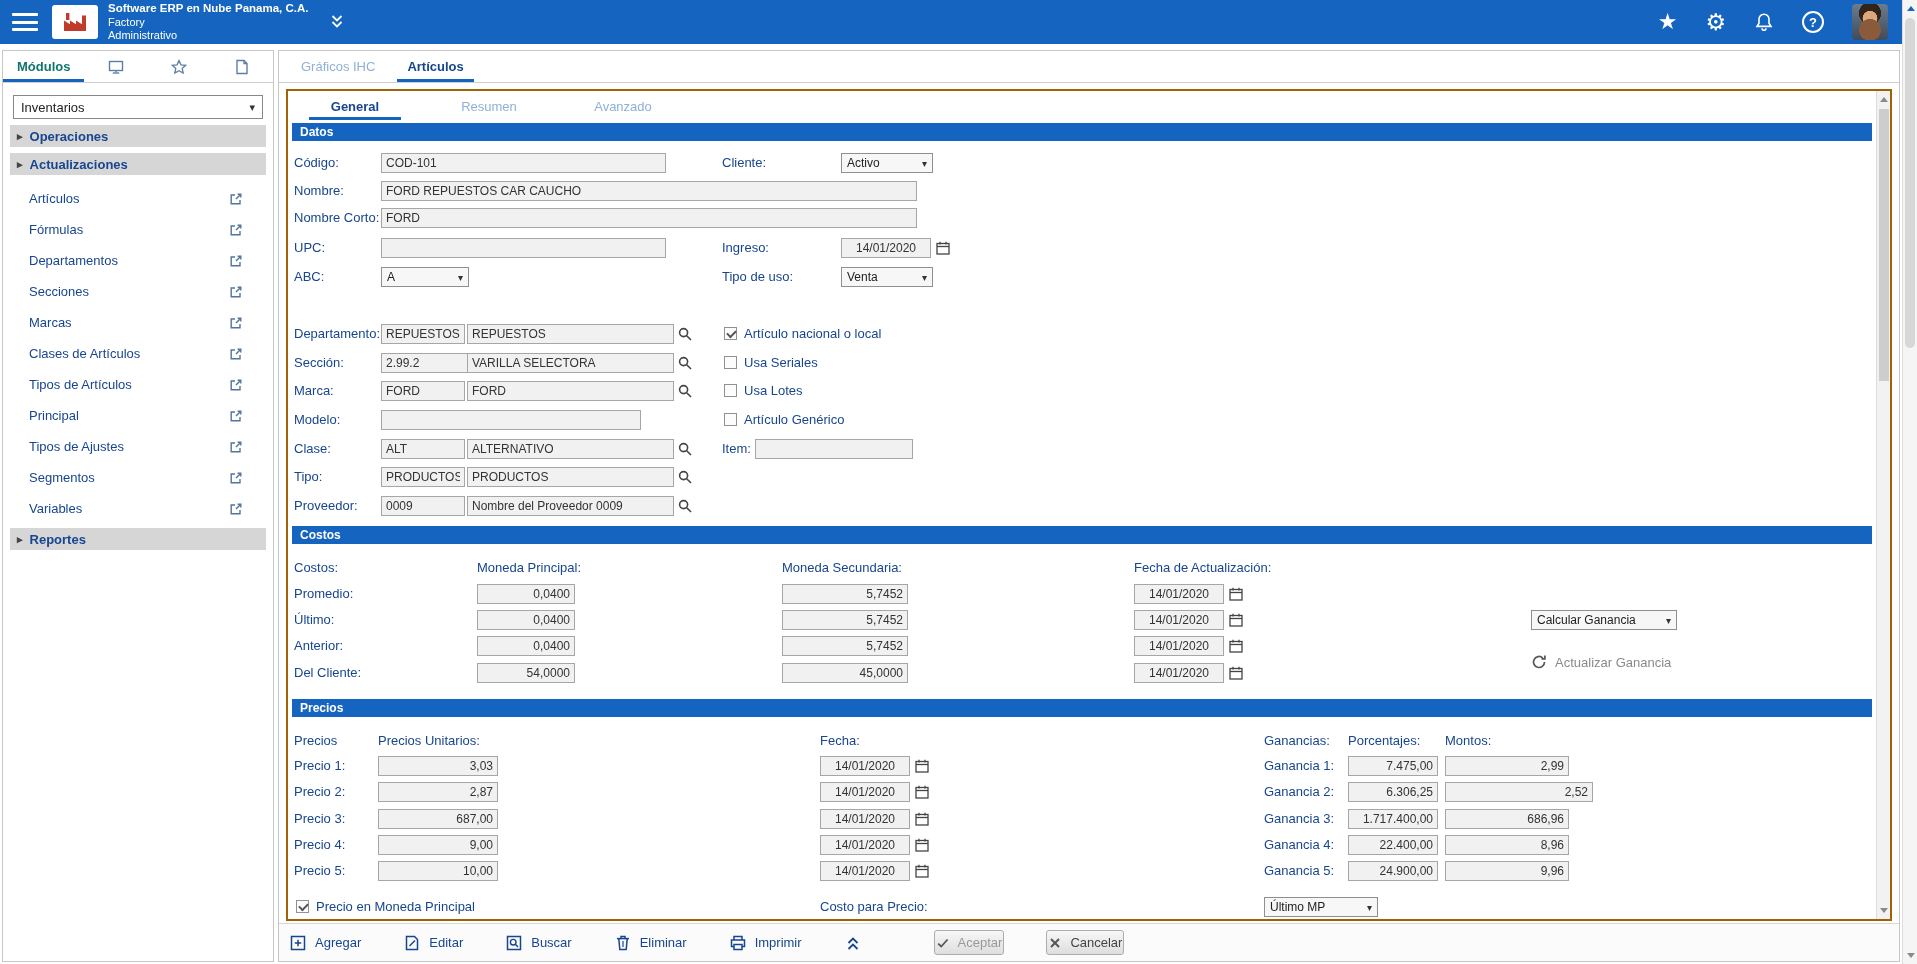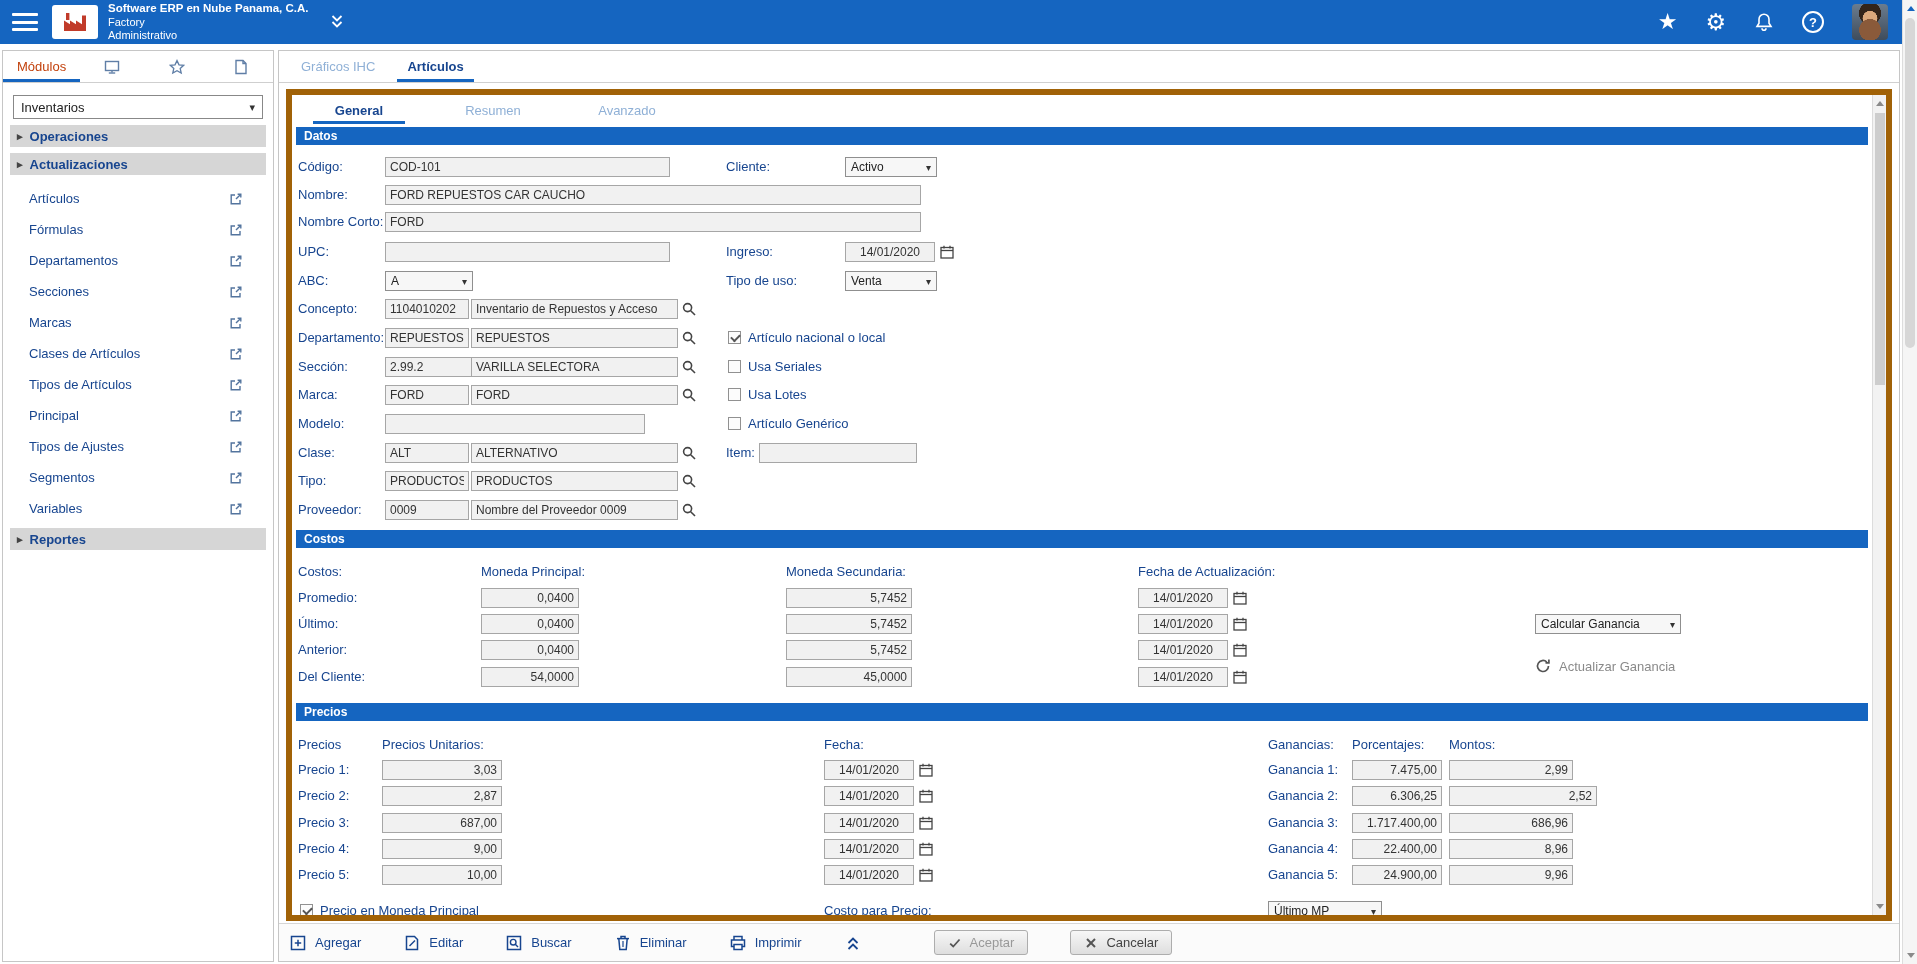--- a/index.html
+++ b/index.html
@@ -32,39 +32,39 @@
   .bscroll{position:absolute;right:0;top:0;width:15px;height:964px;background:#f5f5f5;border-left:1px solid #ddd}
   .bs-arrow{position:absolute;left:4px;width:0;height:0;border-left:4px solid transparent;border-right:4px solid transparent}
   .bs-up{top:6px;border-bottom:5px solid #1565c0}
   .bs-down{bottom:6px;border-top:5px solid #8a8a8a}
   .bs-thumb{position:absolute;left:2px;top:18px;width:10px;height:330px;background:#d7d7d7;border-radius:5px}
 
   
   .sidebar{position:absolute;left:2px;top:50px;width:272px;height:912px;background:#fff;border:1px solid #c6c6c6}
   .sb-tabs{display:flex;height:32px;border-bottom:1px solid #cfcfcf;align-items:stretch}
   .sb-tab{padding:0 14px;display:flex;align-items:center;font-size:13px;cursor:pointer}
-  .sb-tab.active{color:#c2410c;font-weight:normal;box-shadow:inset 0 -3px 0 #1565c0}
+  .sb-tab.active{color:#0f766e;font-weight:bold;box-shadow:inset 0 -3px 0 #1565c0}
   .sb-tabicon{flex:1;display:flex;align-items:center;justify-content:center;color:#5f7ea6;cursor:pointer}
   .sb-select{margin:12px 10px 0 10px;height:24px;border:1px solid #888;background:#fff;display:flex;align-items:center;justify-content:space-between;padding:0 7px;font-size:13px;cursor:pointer}
   .sb-select .caret{font-size:11px;color:#333}
   .sb-section{margin:6px 7px 0 7px;height:22px;background:#d6d6d6;color:#17458f;font-weight:bold;font-size:13px;display:flex;align-items:center;gap:7px;padding-left:7px;cursor:pointer}
   .sb-section:first-of-type{margin-top:12px}
   .sb-section .arr{color:#444;font-size:11px}
   .sb-items{margin-top:8px}
   .sb-item{height:31px;display:flex;align-items:center;justify-content:space-between;padding:0 30px 0 26px;color:#17458f;font-size:13px;cursor:pointer}
   .sb-item .ext{color:#53749e}
   .sb-section.reportes{margin-top:4px}
 
   
   .main{position:absolute;left:278px;top:50px;width:1622px;height:912px;background:#fff;border:1px solid #c6c6c6}
   .main-tabs{height:32px;display:flex;align-items:stretch;padding-left:6px;border-bottom:1px solid #d0d0d0}
   .mtab{margin:0 6px;padding:0 10px;display:flex;align-items:center;font-size:13px;color:#8fb0d6;cursor:pointer}
   .mtab.active{color:#17458f;font-weight:bold;box-shadow:inset 0 -3px 0 #1565c0}
 
-  .panel{position:absolute;left:7px;right:7px;top:38px;bottom:40px;border:6px solid #a16207;background:#fff;overflow:hidden}
+  .panel{position:absolute;left:7px;right:7px;top:38px;bottom:40px;border:2px solid #a16207;background:#fff;overflow:hidden}
   .inner-tabs{position:absolute;top:0;left:0;right:14px;height:30px;display:flex}
   .itab{position:relative;width:134px;display:flex;align-items:center;justify-content:center;font-size:13px;color:#8fb0d6;cursor:pointer}
   .itab.active{color:#17458f;font-weight:bold}
   .itab.active::after{content:"";position:absolute;bottom:1px;left:50%;transform:translateX(-50%);width:92px;height:3px;background:#1565c0}
 
   .secbar{position:absolute;left:4px;right:18px;height:18px;background:#1565c0;color:#fff;font-weight:bold;font-size:12px;line-height:18px;padding-left:8px}
 
   .prow{position:absolute;left:0;right:18px;height:20px}
   .flabel{position:absolute;top:0;line-height:20px;color:#17458f;font-size:13px;white-space:nowrap}
   .finput{position:absolute;top:0;height:20px;background:#f1f1f1;border:1px solid #a6a6a6;font-family:"Liberation Sans",sans-serif;font-size:12px;padding:0 4px;color:#333}
@@ -83,21 +83,21 @@
   .vscroll{position:absolute;top:0;right:0;width:14px;bottom:0;background:#f2f2f2;border-left:1px solid #dcdcdc}
   .vs-arrow{position:absolute;left:3px;width:0;height:0;border-left:4px solid transparent;border-right:4px solid transparent;cursor:pointer}
   .vs-up{top:6px;border-bottom:5px solid #8a8a8a}
   .vs-down{bottom:6px;border-top:5px solid #8a8a8a}
   .vs-thumb{position:absolute;left:1.5px;top:18px;width:10px;height:272px;background:#cdcdcd;cursor:pointer}
 
   
   .toolbar{position:absolute;left:0;right:0;bottom:0;height:38px;display:flex;align-items:center;gap:42px;padding-left:10px;background:#fbfbfb;border-top:1px solid #d6d6d6}
   .tbtn{display:flex;align-items:center;gap:8px;color:#17458f;font-size:13px;cursor:pointer}
   .tbtn svg{color:#17458f}
-  .pushbtn{display:flex;align-items:center;gap:8px;background:linear-gradient(#f7f7f7,#dedede);border:1px solid #adadad;border-radius:3px;padding:4px 13px;font-size:13px;color:#444;cursor:pointer}
+  .pushbtn{display:flex;align-items:center;gap:8px;background:linear-gradient(#f7f7f7,#dedede);border:1px solid #adadad;border-radius:3px;padding:4px 1px;font-size:13px;color:#444;cursor:pointer}
   .pushbtn svg{color:#555}
   .pushbtn.disabled span{color:#999}
   .pushbtn.first{margin-left:30px}
 </style>
 </head>
 <body>
 
 <svg width="0" height="0" style="position:absolute">
   <defs>
     <symbol id="i-search" viewBox="0 0 14 14">
@@ -403,30 +403,20 @@
         <span>A</span>
         <span class="caret">▾</span>
       </div>
       <span class="flabel" style="left:434px">Tipo de uso:</span>
       <div class="fselect" style="left:553px;width:92px">
         <span>Venta</span>
         <span class="caret">▾</span>
       </div>
     </div>
 
-    <div class="prow" style="top:204px">
-      <span class="flabel" style="left:6px">Concepto:</span>
-      <input class="finput" style="left: 93px; width: 84px;" value="1104010202">
-      <input class="finput" style="left: 179px; width: 207px;" value="Inventario de Repuestos y Acceso">
-      <span class="ficon" style="left:388px">
-          <svg class="i14">
-            <use href="#i-search"></use>
-          </svg>
-        </span>
-    </div>
 
     <div class="prow" style="top:233px">
       <span class="flabel" style="left:6px">Departamento:</span>
       <input class="finput" style="left: 93px; width: 84px;" value="REPUESTOS">
       <input class="finput" style="left: 179px; width: 207px;" value="REPUESTOS">
       <span class="ficon" style="left:388px">
           <svg class="i14">
             <use href="#i-search"></use>
           </svg>
         </span>

